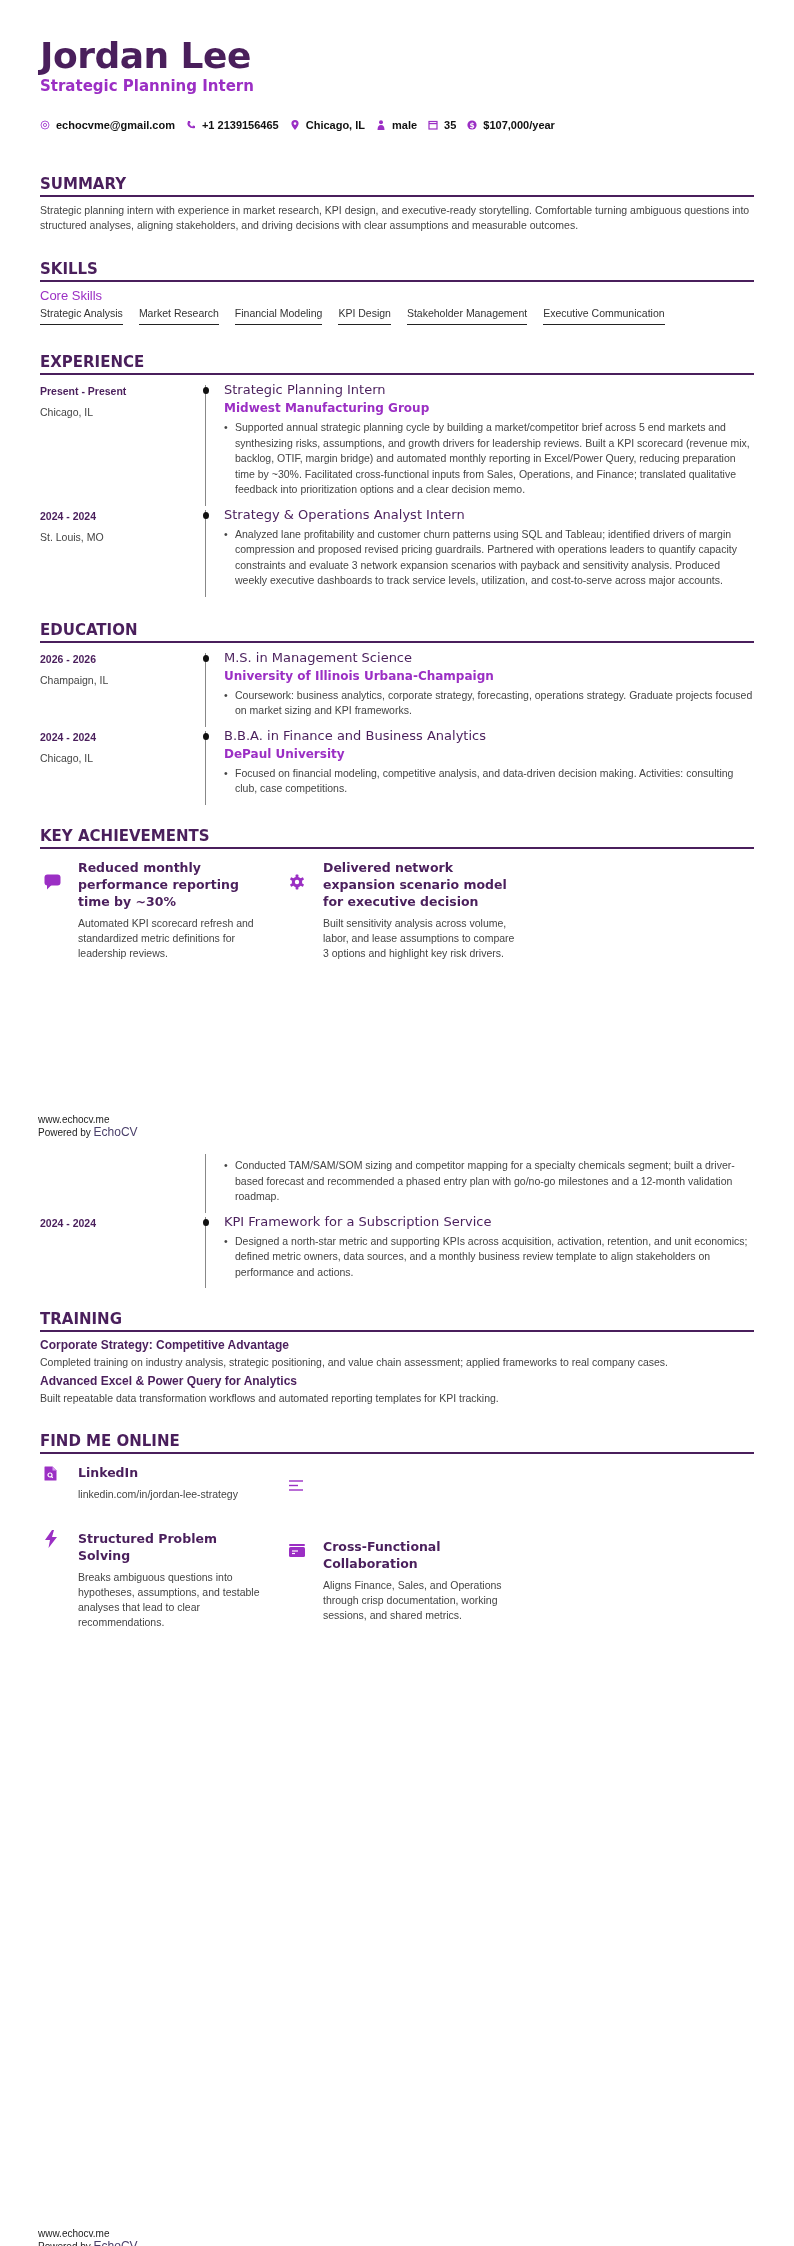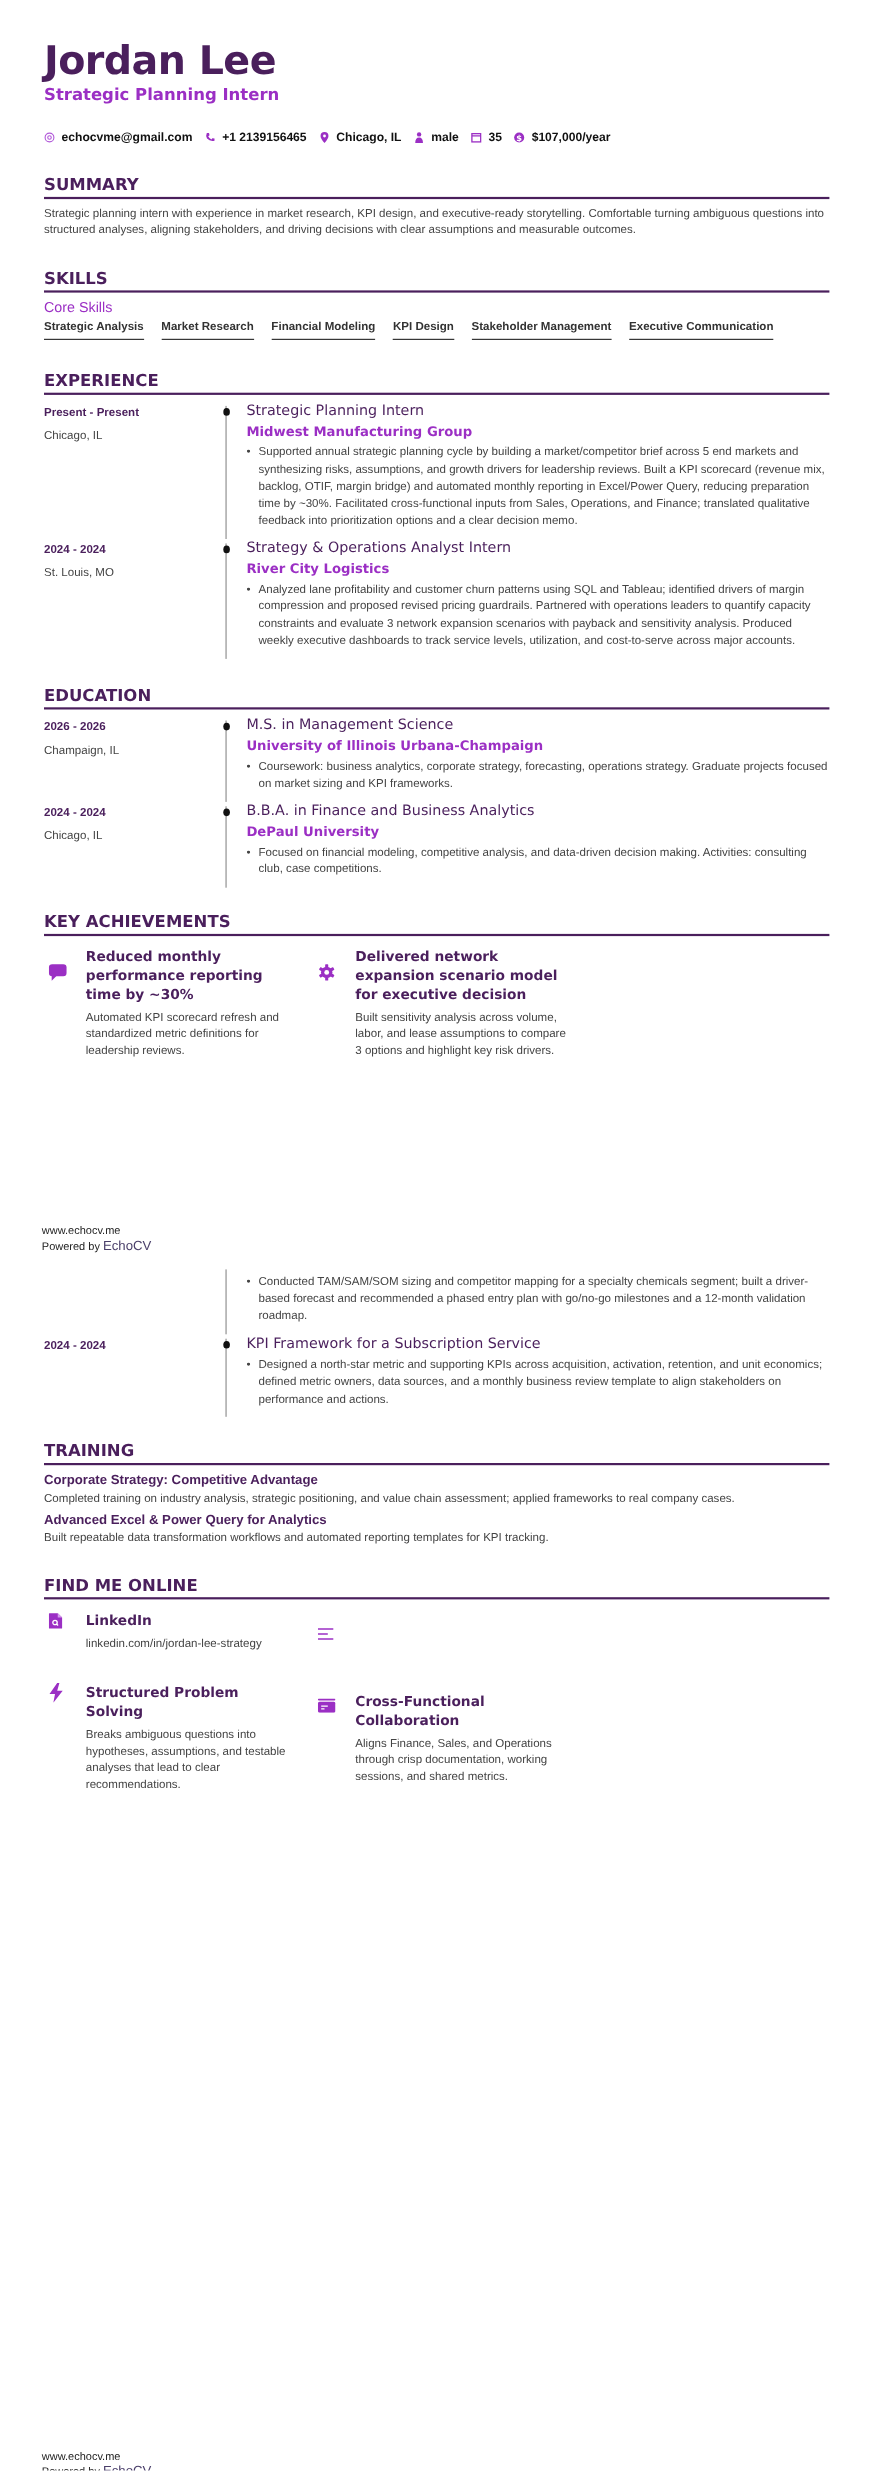--- a/index.html
+++ b/index.html
@@ -14,21 +14,21 @@
   .contacts { display: flex; align-items: center; margin-top: 23px; font-family: "Liberation Sans", sans-serif; font-size: 11px; font-weight: bold; color: #111; }
   .contact { display: flex; align-items: center; margin-right: 11px; }
   .cicon { width: 10px; height: 10px; margin-right: 6px; display: inline-flex; align-items: center; justify-content: center; }
 
   .section { margin-top: 26px; }
   .sec-title { font-weight: bold; font-size: 15px; color: #4a1f5c; line-height: 18px; padding-bottom: 2px; border-bottom: 2.5px solid #4a1f5c; }
   .summary-text { font-family: "Liberation Sans", sans-serif; font-size: 10.5px; color: #444; line-height: 15px; margin-top: 6px; }
 
   .subhead { font-family: "Liberation Sans", sans-serif; font-size: 13px; color: #9b2fc4; margin-top: 6px; }
   .skills { display: flex; flex-wrap: wrap; margin-top: 4px; }
-  .skill { font-family: "Liberation Sans", sans-serif; font-weight: bold; font-size: 10.5px; color: #333; padding-bottom: 5px; border-bottom: 1.5px solid #222; margin-right: 16px; margin-bottom: 8px; text-align: center; }
+  .skill { font-family: "Liberation Sans", sans-serif; font-weight: normal; font-size: 10.5px; color: #333; padding-bottom: 5px; border-bottom: 1.5px solid #222; margin-right: 16px; margin-bottom: 8px; text-align: center; }
 
   .tl-row { display: flex; position: relative; }
   .tl-left { width: 164px; flex: none; padding-top: 4px; }
   .tl-date { font-family: "Liberation Sans", sans-serif; font-weight: bold; font-size: 10.5px; color: #4a1f5c; }
   .tl-loc { font-family: "Liberation Sans", sans-serif; font-size: 10.5px; color: #444; margin-top: 9px; }
   .tl-line { width: 20px; flex: none; position: relative; }
   .tl-line::before { content: ""; position: absolute; left: 1px; top: 4px; bottom: 0; width: 1px; background: #888; }
   .tl-dot { position: absolute; left: -1px; top: 6px; width: 6px; height: 7px; border-radius: 50%; background: #111; }
   .tl-right { flex: 1; padding-top: 0; padding-bottom: 8px; }
   .tl-title { font-size: 13px; color: #4a1f5c; line-height: 18px; }
@@ -108,21 +108,21 @@
             <svg width="10" height="10" viewBox="0 0 10 10">
               <circle cx="5" cy="5" r="4.6" fill="#9b2fc4"></circle>
               <text x="5" y="7.8" font-size="7.5" text-anchor="middle" fill="#fff" font-family="DejaVu Sans, sans-serif" font-weight="bold">$</text>
             </svg>
           </span>
         <span>$107,000/year</span>
       </div>
     </div>
   </div>
 
-  <div class="section" style="margin-top:28px">
+  <div class="section" style="margin-top:44px">
     <div class="sec-title">SUMMARY</div>
     <div class="summary-text">Strategic planning intern with experience in market research, KPI design, and executive-ready storytelling. Comfortable turning ambiguous questions into structured analyses, aligning stakeholders, and driving decisions with clear assumptions and measurable outcomes.</div>
   </div>
 
   <div class="section" style="margin-top:27px">
     <div class="sec-title">SKILLS</div>
     <div class="subhead">Core Skills</div>
     <div class="skills">
       <span class="skill">Strategic Analysis</span>
       <span class="skill">Market Research</span>
@@ -155,21 +155,20 @@
       <div class="tl-row">
         <div class="tl-left">
           <div class="tl-date">2024 - 2024</div>
           <div class="tl-loc">St. Louis, MO</div>
         </div>
         <div class="tl-line">
             <span class="tl-dot"></span>
           </div>
         <div class="tl-right">
           <div class="tl-title">Strategy &amp; Operations Analyst Intern</div>
-          <div class="tl-org">River City Logistics</div>
           <ul class="tl-bullets">
               <li>Analyzed lane profitability and customer churn patterns using SQL and Tableau; identified drivers of margin compression and proposed revised pricing guardrails. Partnered with operations leaders to quantify capacity constraints and evaluate 3 network expansion scenarios with payback and sensitivity analysis. Produced weekly executive dashboards to track service levels, utilization, and cost-to-serve across major accounts.</li>
             </ul>
         </div>
       </div>
     </div>
   </div>
 
   <div class="section" style="margin-top:24px">
     <div class="sec-title">EDUCATION</div>

